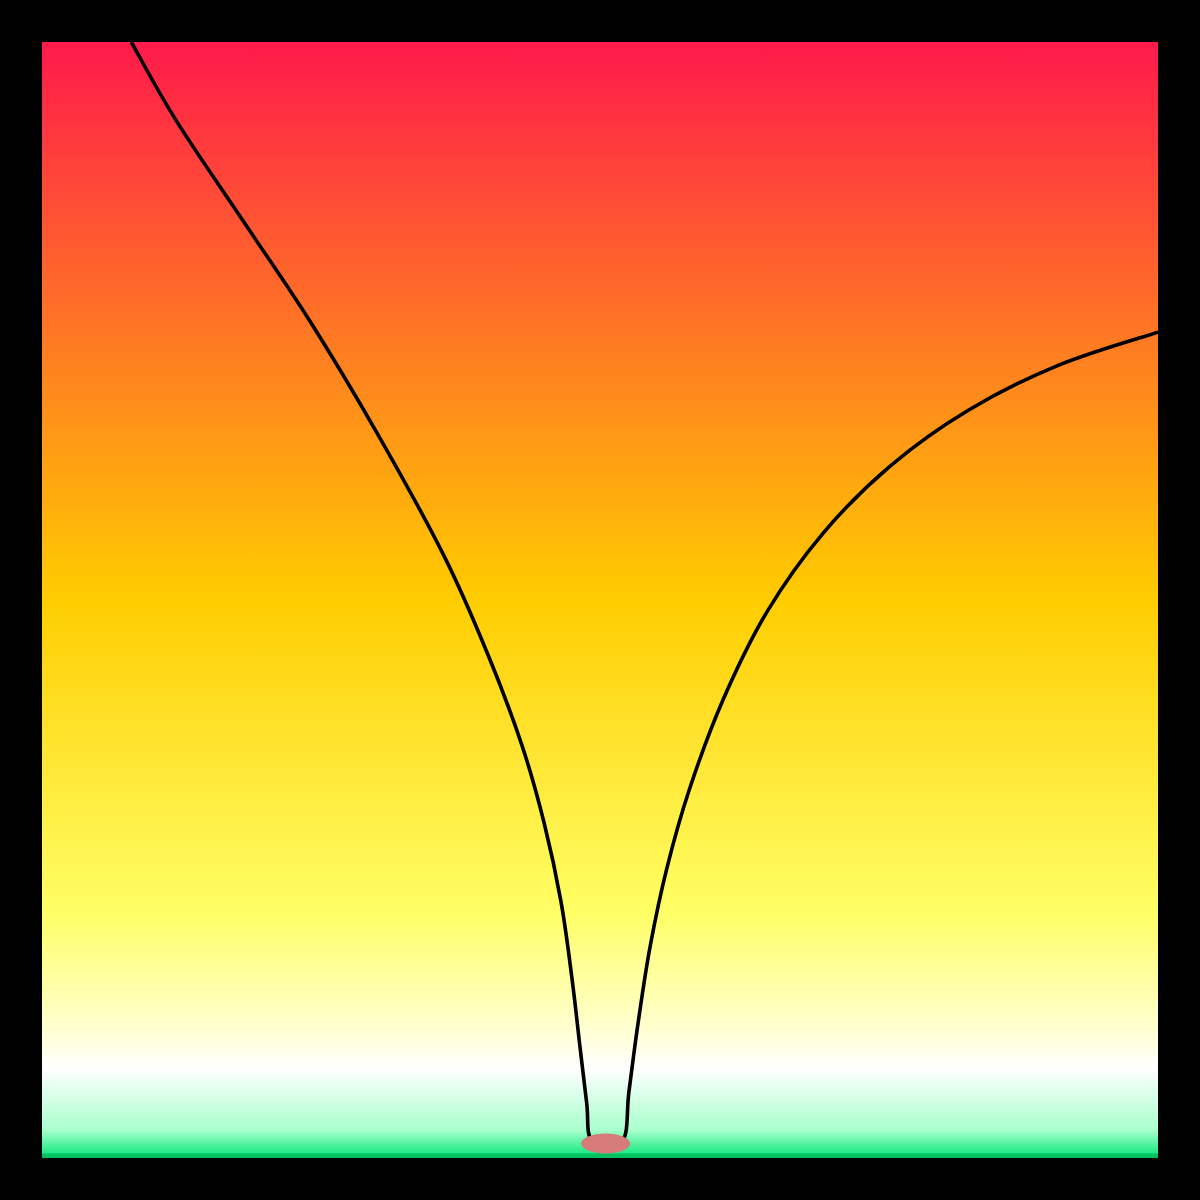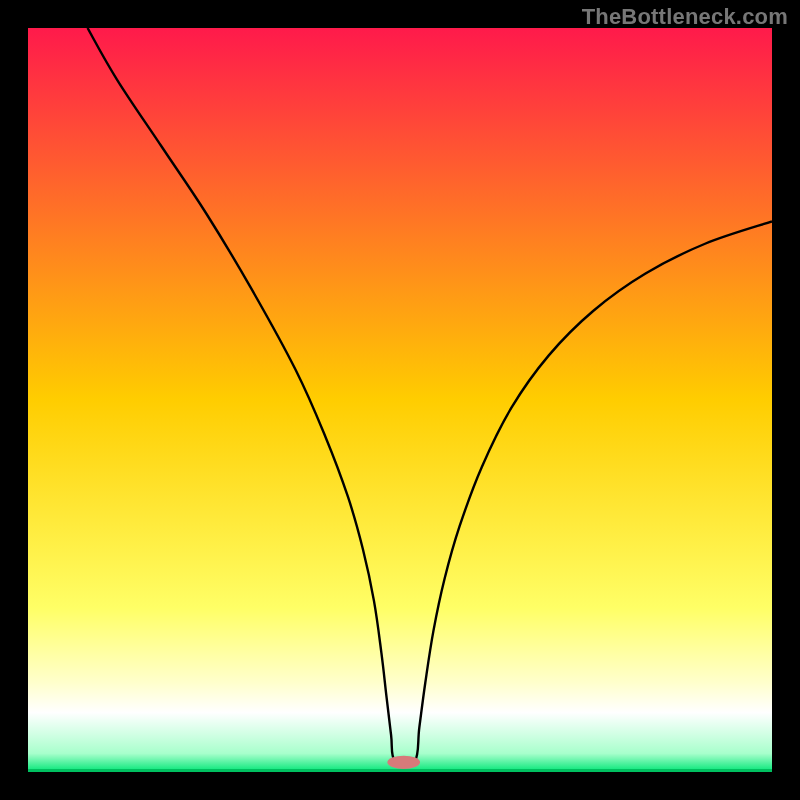--- a/index.html
+++ b/index.html
@@ -54,14 +54,13 @@
             <stop offset="100%" stop-color="#00e676"></stop>
           </linearGradient>
       </defs>
       <rect id="bg-rect" x="0" y="0" width="744" height="744" fill="url(#bg-grad)"></rect>
       <line id="baseline" x1="0" x2="744" y1="742.512" y2="742.512" stroke="#00c060" stroke-width="3"></line>
       <path id="curve" fill="none" stroke-width="2.4" d="M 59.52 0 C 64.8768 9.374399999999987, 75.888 30.652799999999914, 89.28 52.07999999999993 C 102.672 73.50719999999994, 117.84959999999998 94.93440000000007, 133.92 119.04000000000008 C 149.9904 143.1456000000001, 162.4896 160.5552, 178.56 186 C 194.6304 211.4448, 207.12959999999998 232.27679999999998, 223.2 260.4 C 239.2704 288.5232, 254.44799999999998 315.45599999999996, 267.84 342.23999999999995 C 281.23199999999997 369.02399999999994, 288.22560000000004 386.43359999999996, 297.6 409.2 C 306.9744 431.9664, 313.22400000000005 448.63200000000006, 319.92 468.72 C 326.616 488.808, 330.1128 502.05119999999994, 334.8 520.8 C 339.48720000000003 539.5487999999999, 342.612 554.1312, 345.96000000000004 572.88 C 349.30800000000005 591.6288, 351.12336 607.5504000000001, 353.4 624.96 C 355.67663999999996 642.3696, 356.86704 654.8688000000001, 358.608 669.6 C 360.34896000000003 684.3312, 361.59888 695.4168, 363.072 706.8 C 364.54512 718.1831999999999, 362.50656 728.1528000000001, 366.792 732.84 C 371.07743999999997 737.5272, 382.46064 738.8664, 386.88 732.84 C 391.29936 726.8136000000001, 389.46912 713.4216, 391.344 699.36 C 393.21888 685.2984, 394.75152 672.1296, 397.29600000000005 654.72 C 399.84048000000007 637.3104000000001, 401.99808 621.3888, 405.48 602.64 C 408.96192 583.8912, 411.9528 569.3087999999999, 416.64000000000004 550.56 C 421.32720000000006 531.8112, 424.824 518.568, 431.52 498.48 C 438.21599999999995 478.39200000000005, 444.4656 460.38720000000006, 453.84 438.96000000000004 C 463.21439999999996 417.5328, 471.54720000000003 399.528, 483.6 379.44 C 495.6528 359.352, 506.06879999999995 344.76959999999997, 520.8 327.35999999999996 C 535.5312 309.95039999999995, 548.0304000000001 297.45120000000003, 565.44 282.72 C 582.8496 267.9888, 597.432 257.5728, 617.52 245.51999999999998 C 637.608 233.46719999999996, 654.2736000000001 225.13439999999997, 677.0400000000001 215.76 C 699.8064 206.3856, 731.9472000000001 197.45760000000004, 744 193.44000000000005" stroke="#000000"></path>
       <ellipse id="marker" cx="375.72" cy="734.328" rx="16.368000000000002" ry="6.696000000000001" fill="#d77a7a"></ellipse>
     </svg>
   </div>
 
-  <div class="watermark">TheBottleneck.com</div>
 </div>
 
 </body></html>

